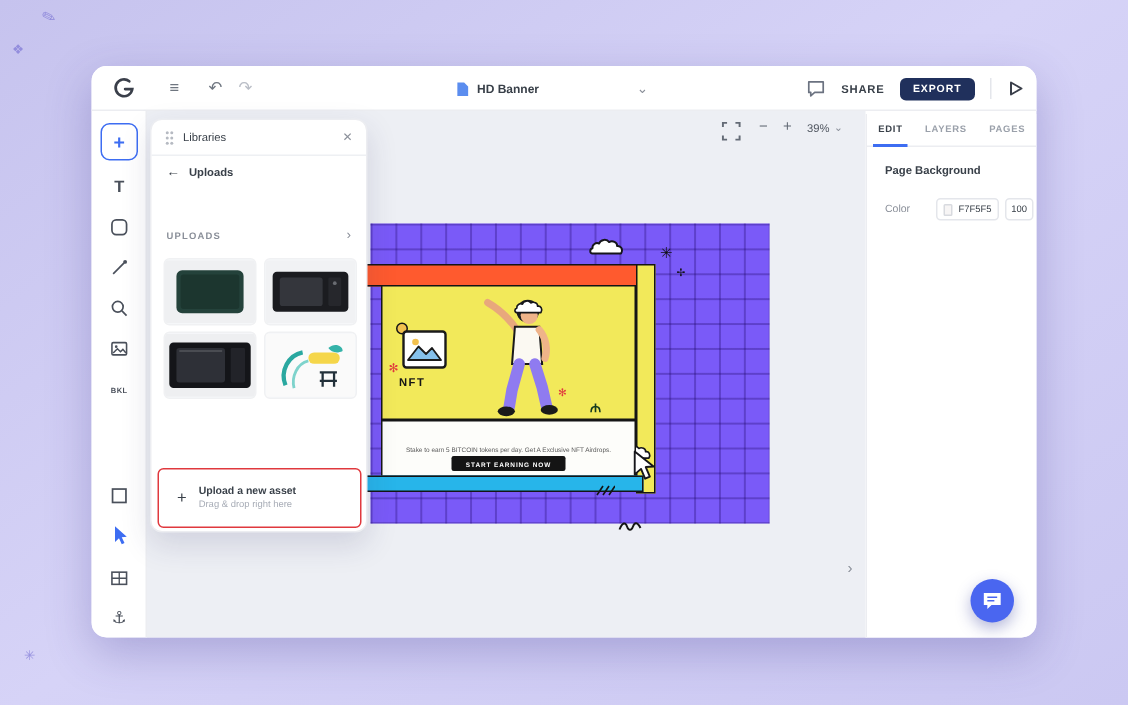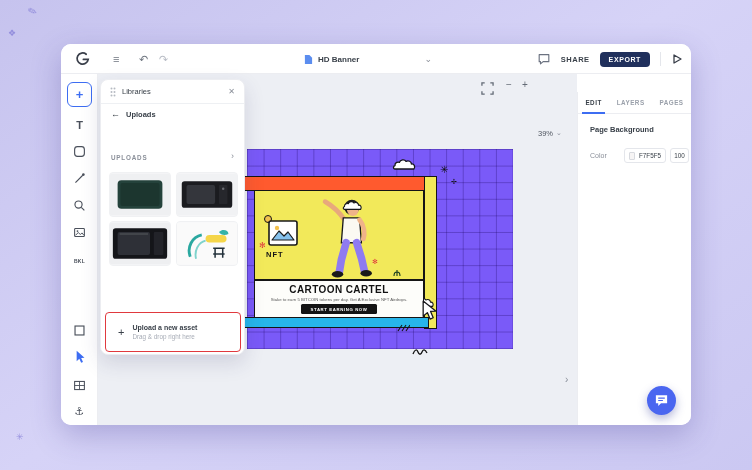--- a/index.html
+++ b/index.html
@@ -32,21 +32,21 @@
   #tool-plus{left:6px;top:8px;width:25px;height:25px;border:1.5px solid #3D6DF2;border-radius:6px;
     color:#3D6DF2;font-size:13px;font-weight:600;display:flex;align-items:center;justify-content:center;}
   .tool svg{display:block;}
   #tool-text{font-size:11px;font-weight:600;}
   #tool-bkl{font-size:5px;font-weight:700;letter-spacing:.3px;}
   #tool-anchor{font-size:11px;}
 
   
   #canvas{left:37px;top:30px;width:479px;height:351px;background:#EDEFF4;overflow:hidden;}
   .zc{color:#646B76;}
-  #zoom-level{font-size:7.5px;color:#515761;display:flex;align-items:flex-start;gap:3px;margin-top:48px;}
+  #zoom-level{font-size:7.5px;color:#515761;display:flex;align-items:flex-start;gap:3px;}
 
   #artboard{left:149px;top:75px;width:266px;height:200px;background:#7A5AF8;
     background-image:linear-gradient(rgba(28,4,98,.30) 1px,transparent 1px),
       linear-gradient(90deg,rgba(28,4,98,.30) 1px,transparent 1px);
     background-size:16.6px 16.6px;}
 
   .bn{border:1.6px solid #151515;}
   #bn-orange{left:139px;top:102px;width:192px;height:15px;background:#FF5A2E;}
   #bn-vstrip{left:326px;top:102px;width:13px;height:153px;background:#F2E95A;}
   #bn-yellow{left:156px;top:116px;width:170px;height:90px;background:#F2E95A;}
@@ -80,21 +80,21 @@
   #lib-sec-chev{right:10px;top:71px;font-size:9px;color:#8A8F99;}
   .thumb{position:absolute;width:62px;height:45px;border-radius:4px;overflow:hidden;border:1px solid #F0F1F3;background:#F7F8FA;}
   .thumb svg{display:block;width:100%;height:100%;}
   #upload-cta{left:4px;top:232px;width:136px;height:40px;border:1.6px solid #E0393E;border-radius:4px;
     display:flex;align-items:center;gap:8px;padding:0 0 0 12px;background:#fff;}
   #upload-plus{font-size:11px;color:#394049;}
   #upload-title{font-size:7px;font-weight:600;color:#394049;}
   #upload-sub{font-size:6.3px;color:#A7ACB6;margin-top:2px;}
 
   
-  #rpanel{left:516px;top:48px;width:114px;height:351px;background:#fff;border-left:1px solid #ECEDF1;}
+  #rpanel{left:516px;top:32px;width:114px;height:351px;background:#fff;border-left:1px solid #ECEDF1;}
   #rtabs{left:0;top:0;width:100%;height:22px;display:flex;justify-content:space-around;align-items:center;border-bottom:1px solid #ECEDF1;}
   .rtab{font-size:6.3px;letter-spacing:.5px;font-weight:600;color:#9AA0AA;position:relative;height:22px;display:flex;align-items:center;}
   .rtab.active{color:#394049;font-weight:700;}
   .rtab.active::after{content:"";position:absolute;left:-3px;right:-3px;bottom:0;height:2px;background:#3D6DF2;}
   #rp-section{left:12px;top:33px;font-size:7.5px;font-weight:700;color:#394049;}
   #rp-color-label{left:12px;top:60px;font-size:7px;color:#8A8F99;}
   .valbox{position:absolute;top:56px;height:15px;border:1px solid #E4E6EB;border-radius:3px;display:flex;align-items:center;font-size:6.3px;color:#394049;}
   #rp-colorbox{left:46px;width:42px;padding:0 4px;gap:4px;}
   #rp-swatch{width:8px;height:8px;background:#F7F5F5;border:1px solid #D8DADF;border-radius:1px;}
   #rp-opacity{left:92px;width:19px;justify-content:center;}
@@ -259,21 +259,20 @@
       <div class="i" style="left:316px;top:221px;">
         <svg width="22" height="12" viewBox="0 0 26 14">
             <path d="M3 11 C1 11 1 8 3 7.5 C2.6 5 5.4 3.4 7.4 4.4 C8.2 1.6 12.6 1 14 3.4 C16.4 2 19.6 3.6 19.4 6 C22 5.6 23.6 8.4 22 11 Z" fill="#fff" stroke="#16161a" stroke-width="1.3" stroke-linejoin="round"></path>
           </svg>
       </div>
 
       <div class="i aster" style="left:342px;top:90px;font-size:10px;">✳</div>
       <div class="i aster" style="left:353px;top:104px;font-size:7px;">✢</div>
 
       <div class="i bn" id="bn-white">
-        <div class="i" id="bn-title">CARTOON CARTEL</div>
         <div class="i" id="bn-sub">Stake to earn 5 BITCOIN tokens per day. Get A Exclusive NFT Airdrops.</div>
         <div class="i" id="bn-cta">
           <span>START EARNING NOW</span>
         </div>
       </div>
 
       <div class="i bn" id="bn-cyan">
         <div class="i" style="left:158px;top:0px;">
           <svg width="14" height="8" viewBox="0 0 14 8">
               <path d="M2 7 L6 1 M6 7 L10 1 M10 7 L14 1" stroke="#141414" stroke-width="1.1"></path>

